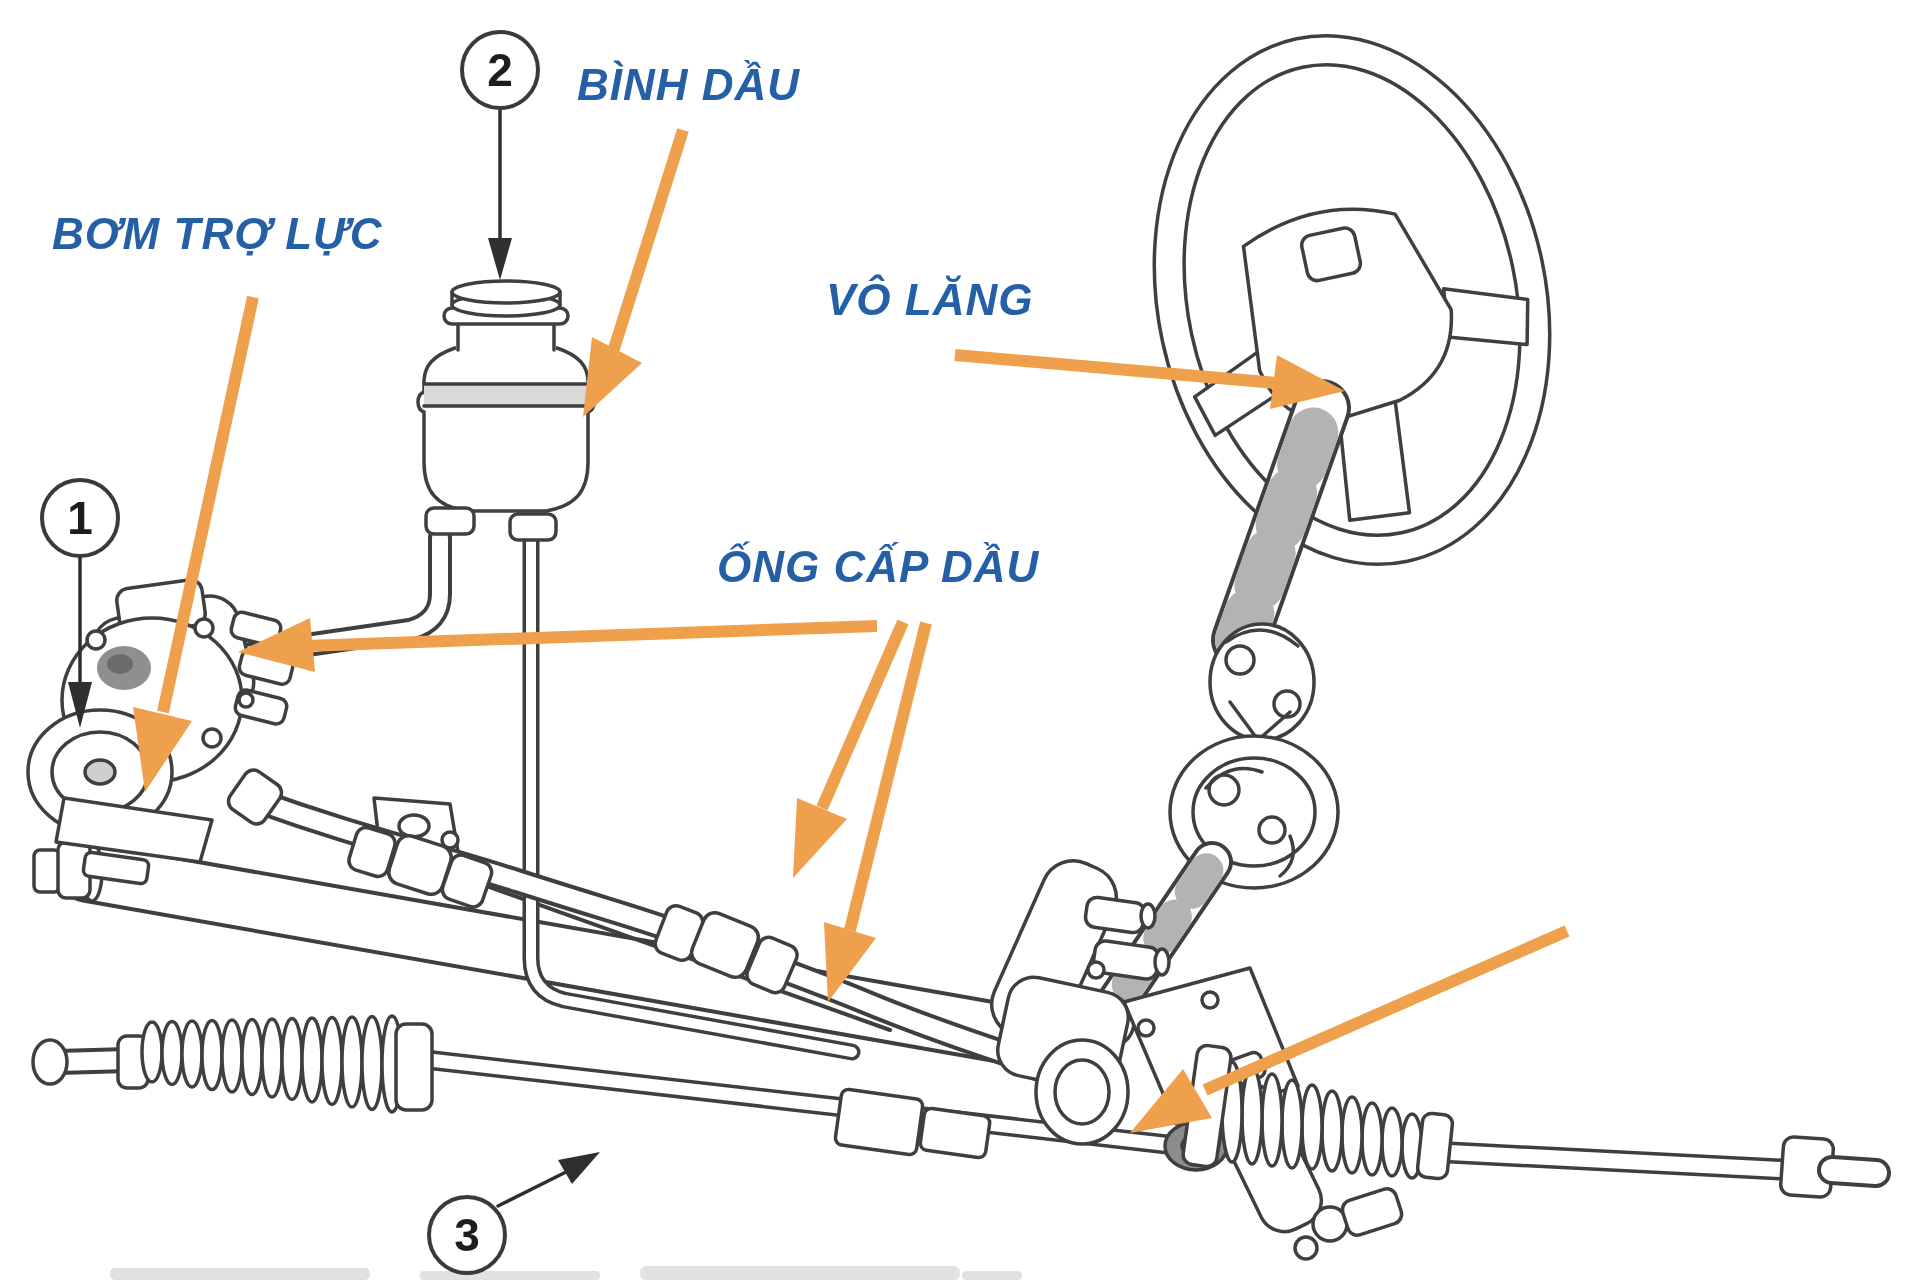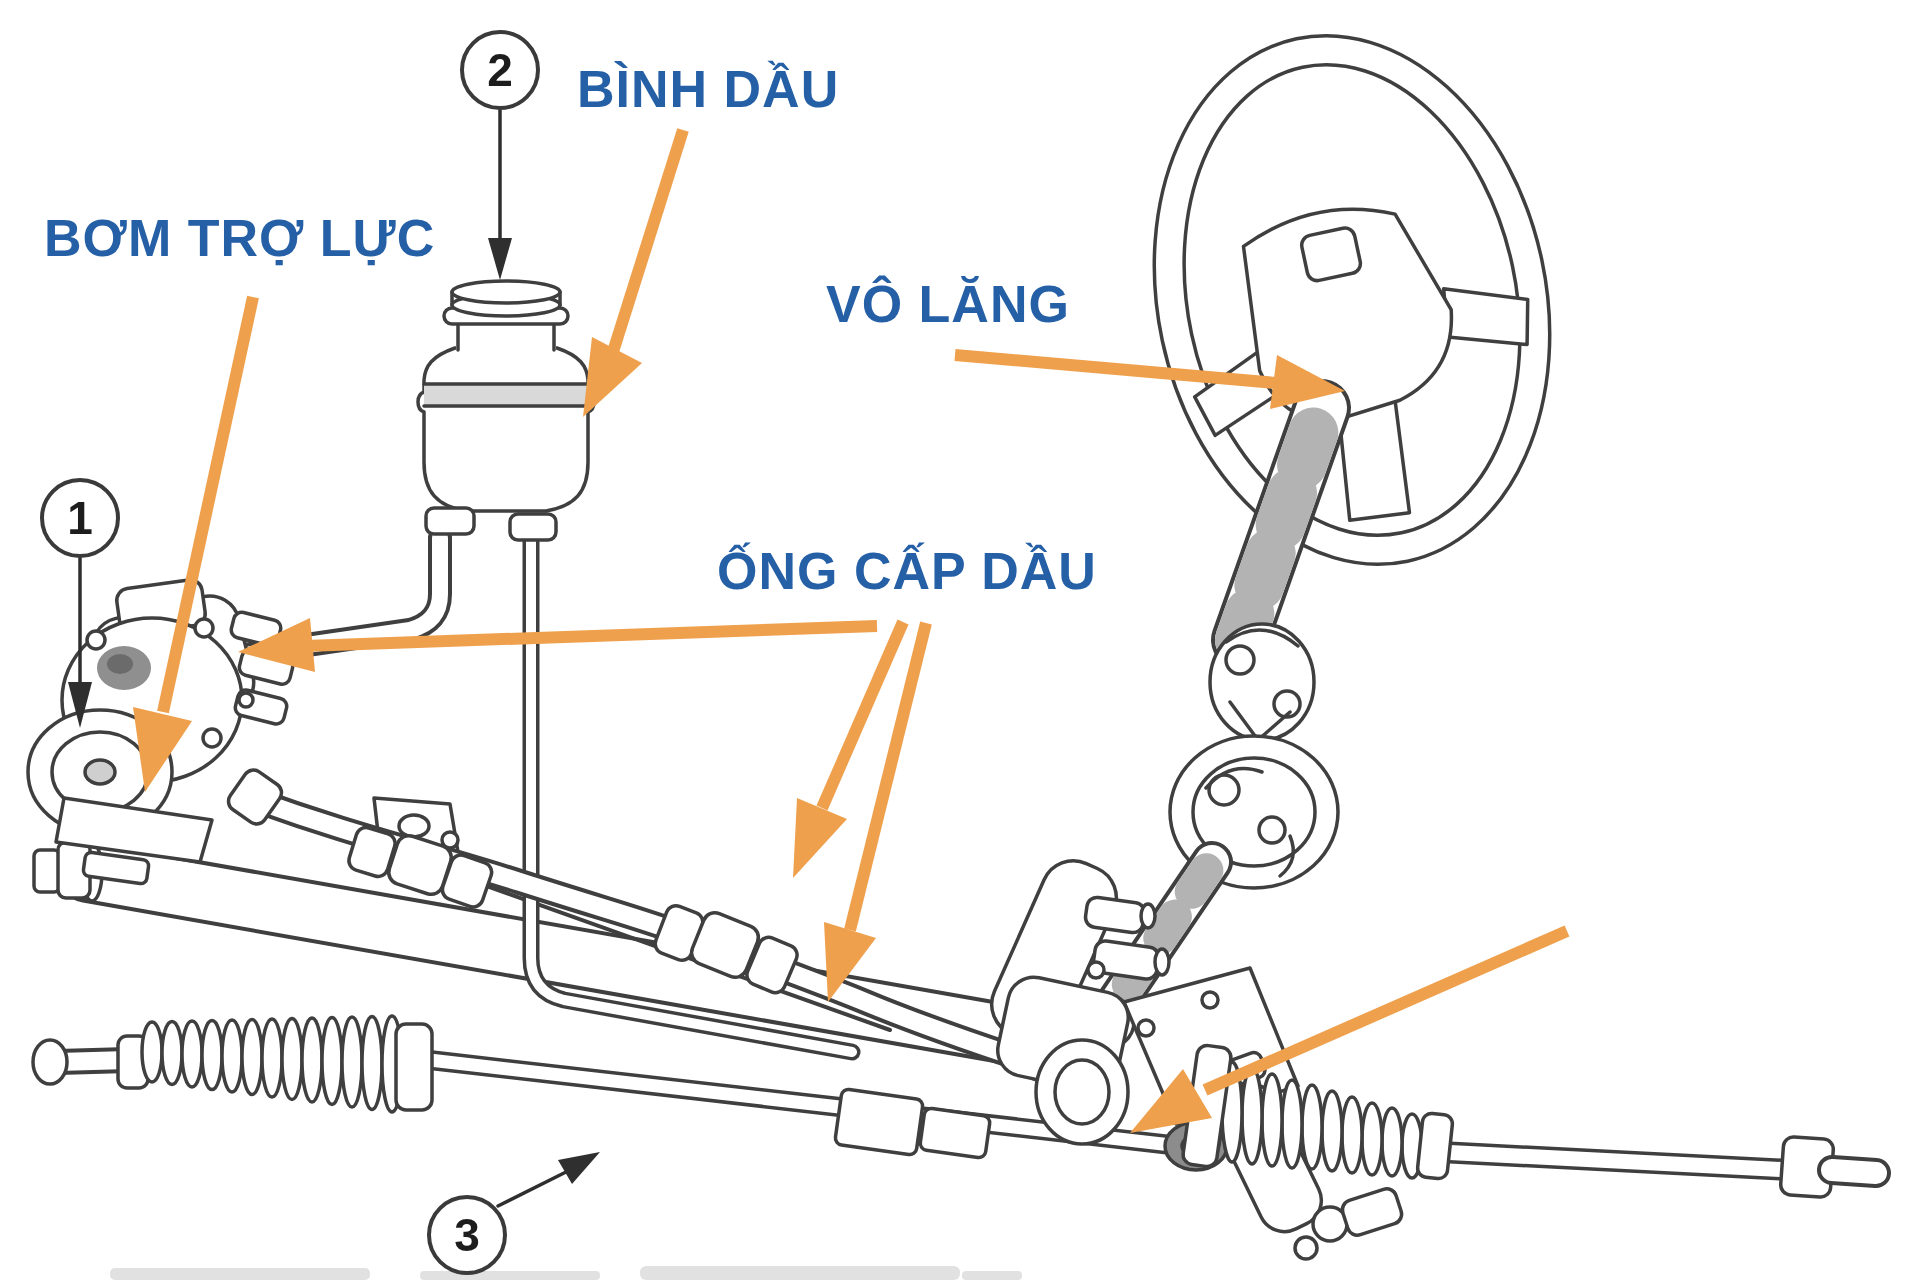--- a/index.html
+++ b/index.html
@@ -3,22 +3,22 @@
 <meta charset="utf-8">
 <style>
   html,body{margin:0;padding:0;background:#ffffff;}
   #stage{
     position:relative;width:1920px;height:1280px;overflow:hidden;background:#ffffff;
     font-family:"Liberation Sans","DejaVu Sans",sans-serif;
   }
   #art{position:absolute;left:0;top:0;}
   .label{
     position:absolute;color:var(--label_blue,#2560a7);
-    font-size:52px;font-weight:700;letter-spacing:1px;white-space:nowrap;
-    line-height:1.1;user-select:none;
+    font-size:44px;font-weight:700;letter-spacing:1px;white-space:nowrap;
+    line-height:1.1;user-select:none;font-style:italic;
   }
   .callout{
     position:absolute;width:72px;height:72px;border:4px solid #3a3a3a;border-radius:50%;
     background:#ffffff;display:flex;align-items:center;justify-content:center;
     font-size:46px;font-weight:700;color:#1d1d1d;user-select:none;
   }
 </style>
 </head>
 <body>
 
@@ -255,21 +255,21 @@
       <path d="M926,623 L850,930" stroke="#EFA04C" stroke-width="12"></path>
       <polygon points="828,1002 876,938 824,922"></polygon>
     </g>
     <g>
       <path d="M1567,931 L1205,1090" stroke="#EFA04C" stroke-width="12"></path>
       <polygon points="1130,1133 1212,1118 1183,1069"></polygon>
     </g>
   </g>
 </svg>
 
-<div class="label" style="left:44px;top:210px">BƠM TRỢ LỰC</div>
+<div class="label" style="left:52px;top:210px">BƠM TRỢ LỰC</div>
 <div class="label" style="left:577px;top:61px">BÌNH DẦU</div>
 <div class="label" style="left:717px;top:543px">ỐNG CẤP DẦU</div>
 <div class="label" style="left:826px;top:276px">VÔ LĂNG</div>
 
 <div class="callout" style="left:40px;top:478px">1</div>
 <div class="callout" style="left:460px;top:30px">2</div>
 <div class="callout" style="left:427px;top:1195px">3</div>
 
 </div>
 

